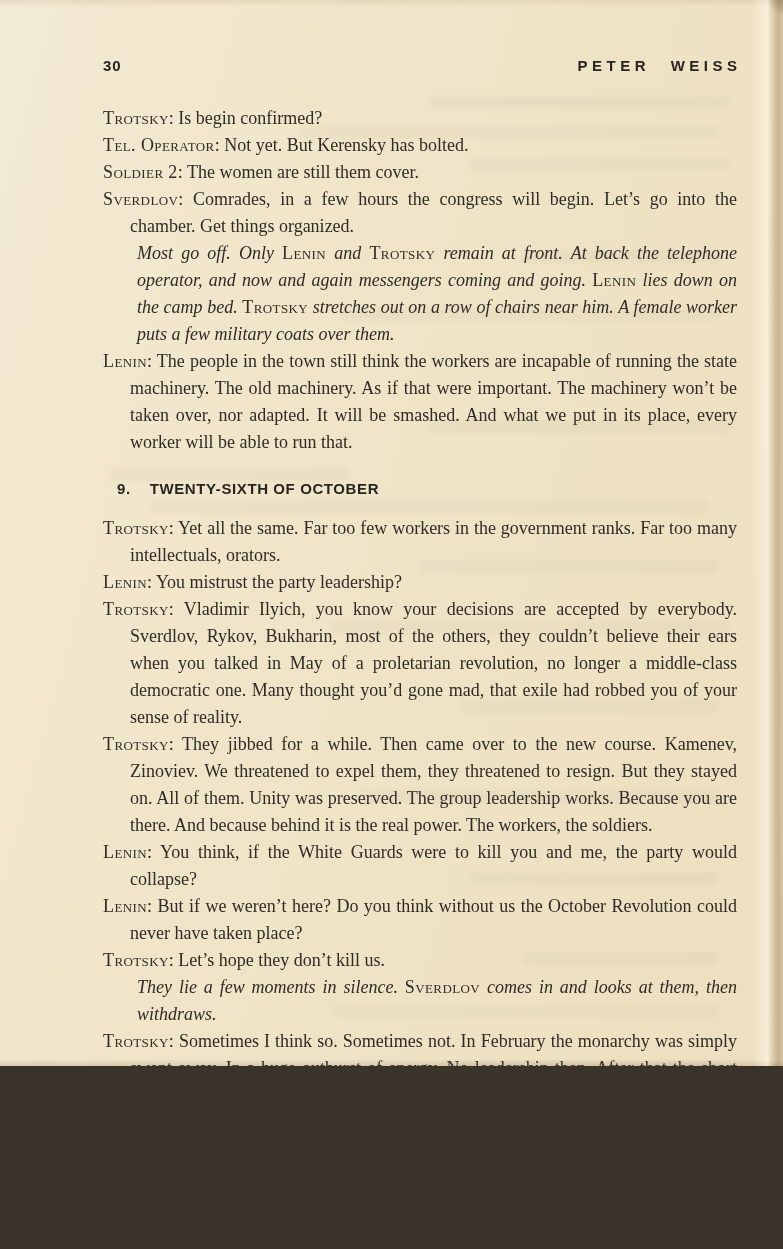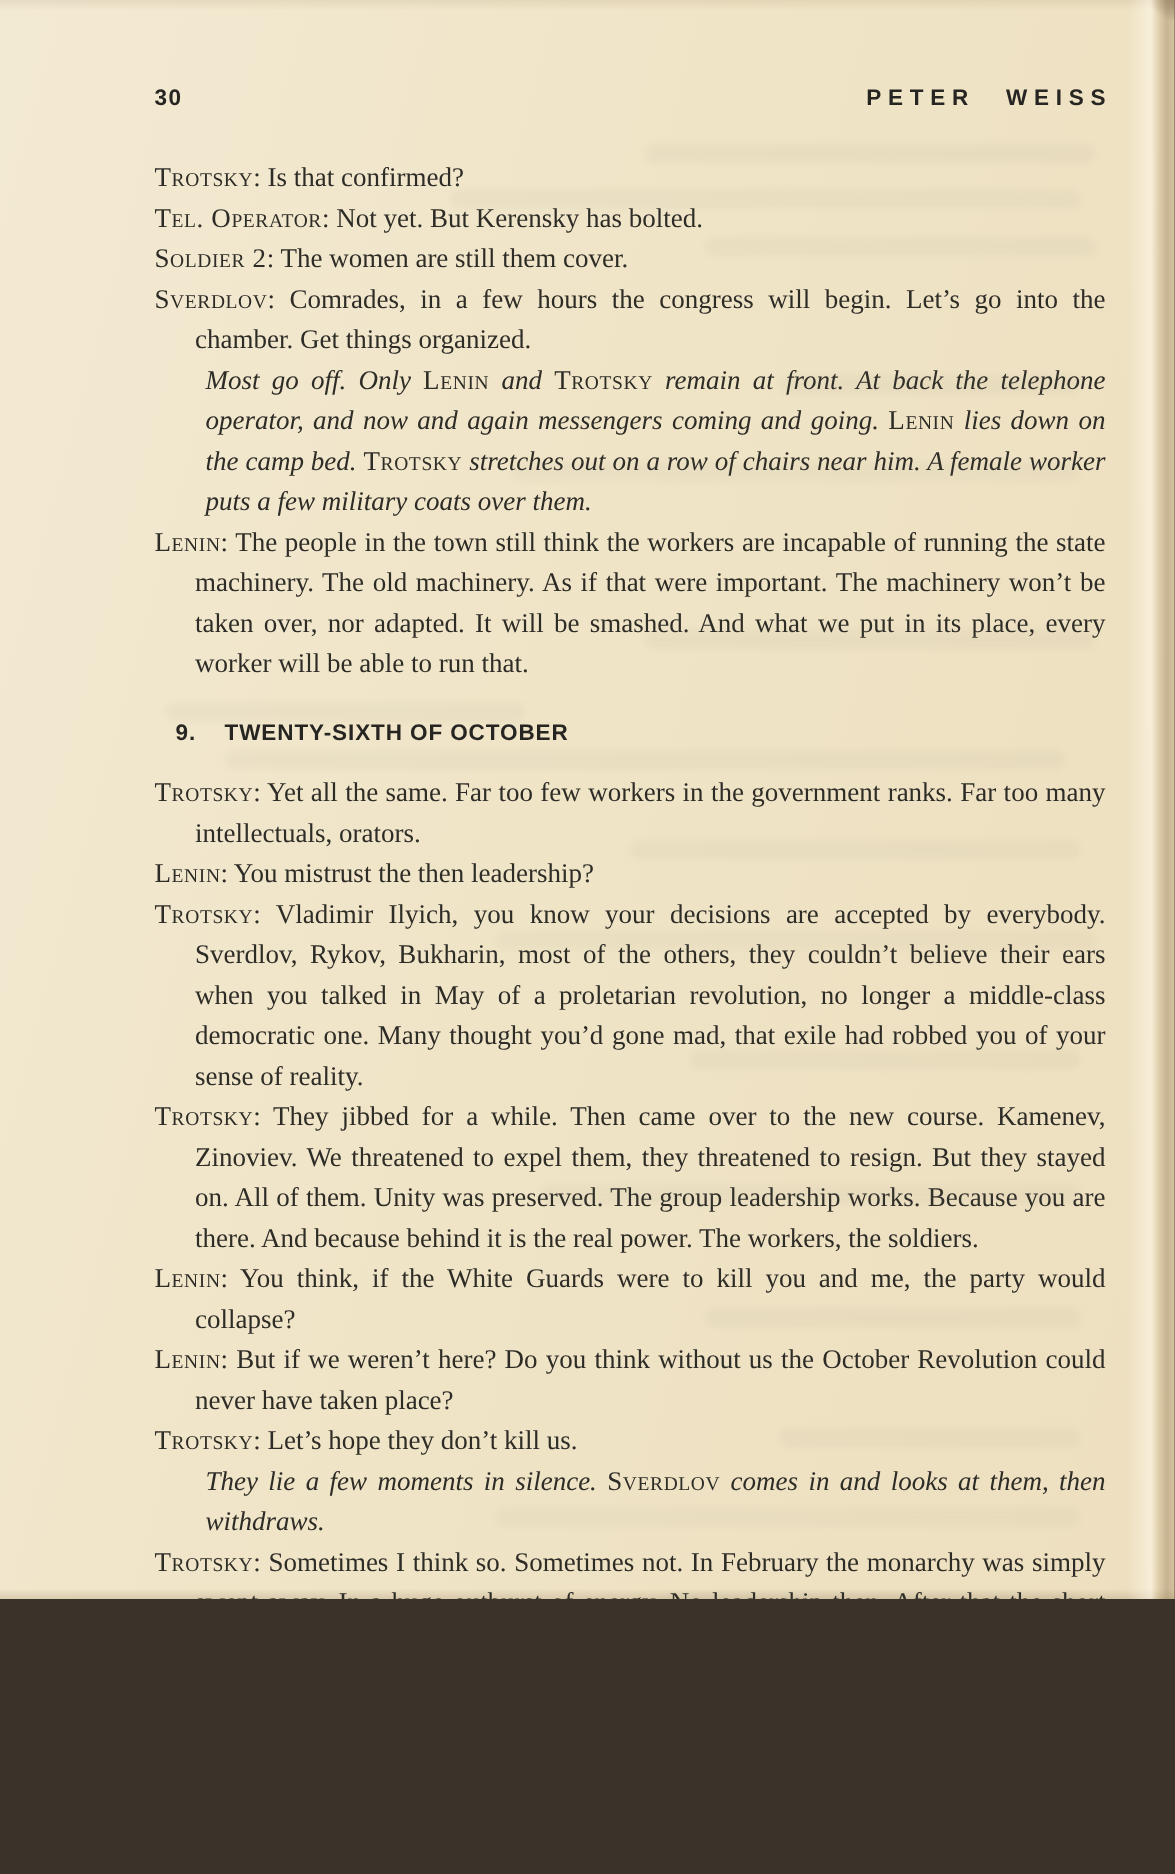--- a/index.html
+++ b/index.html
@@ -110,29 +110,29 @@
 <body>
 
 <div class="page">
 
   <div class="content">
     <div class="page-header">
       <span class="page-number">30</span>
       <span class="running-header">PETER WEISS</span>
     </div>
     <div class="text-body" id="text-body">
-        <div class="p-dialogue"><span class="sc">Trotsky</span><span>: Is that confirmed?</span></div>
+        <div class="p-dialogue"><span class="sc">Trotsky</span><span>: Is begin confirmed?</span></div>
         <div class="p-dialogue"><span class="sc">Tel. Operator</span><span>: Not yet. But Kerensky has bolted.</span></div>
         <div class="p-dialogue"><span class="sc">Soldier 2</span><span>: The women are still them cover.</span></div>
         <div class="p-dialogue"><span class="sc">Sverdlov</span><span>: Comrades, in a few hours the congress will begin. Let’s go into the chamber. Get things organized.</span></div>
         <div class="p-stage"><span>Most go off. Only </span><span class="sc">Lenin</span><span> and </span><span class="sc">Trotsky</span><span> remain at front. At back the telephone operator, and now and again messengers coming and going. </span><span class="sc">Lenin</span><span> lies down on the camp bed. </span><span class="sc">Trotsky</span><span> stretches out on a row of chairs near him. A female worker puts a few military coats over them.</span></div>
         <div class="p-dialogue"><span class="sc">Lenin</span><span>: The people in the town still think the workers are incapable of running the state machinery. The old machinery. As if that were important. The machinery won’t be taken over, nor adapted. It will be smashed. And what we put in its place, every worker will be able to run that.</span></div>
         <div class="p-heading"><span class="h-num">9.</span><span class="h-title">TWENTY-SIXTH OF OCTOBER</span></div>
         <div class="p-dialogue"><span class="sc">Trotsky</span><span>: Yet all the same. Far too few workers in the government ranks. Far too many intellectuals, orators.</span></div>
-        <div class="p-dialogue"><span class="sc">Lenin</span><span>: You mistrust the then leadership?</span></div>
+        <div class="p-dialogue"><span class="sc">Lenin</span><span>: You mistrust the party leadership?</span></div>
         <div class="p-dialogue"><span class="sc">Trotsky</span><span>: Vladimir Ilyich, you know your decisions are accepted by everybody. Sverdlov, Rykov, Bukharin, most of the others, they couldn’t believe their ears when you talked in May of a proletarian revolution, no longer a middle-class democratic one. Many thought you’d gone mad, that exile had robbed you of your sense of reality.</span></div>
         <div class="p-dialogue"><span class="sc">Trotsky</span><span>: They jibbed for a while. Then came over to the new course. Kamenev, Zinoviev. We threatened to expel them, they threatened to resign. But they stayed on. All of them. Unity was preserved. The group leadership works. Because you are there. And because behind it is the real power. The workers, the soldiers.</span></div>
         <div class="p-dialogue"><span class="sc">Lenin</span><span>: You think, if the White Guards were to kill you and me, the party would collapse?</span></div>
         <div class="p-dialogue"><span class="sc">Lenin</span><span>: But if we weren’t here? Do you think without us the October Revolution could never have taken place?</span></div>
         <div class="p-dialogue"><span class="sc">Trotsky</span><span>: Let’s hope they don’t kill us.</span></div>
         <div class="p-stage"><span>They lie a few moments in silence. </span><span class="sc">Sverdlov</span><span> comes in and looks at them, then withdraws.</span></div>
         <div class="p-dialogue"><span class="sc">Trotsky</span><span>: Sometimes I think so. Sometimes not. In February the monarchy was simply swept away. In a huge outburst of energy. No leadership then. After that the short period of bourgeois rule. A provisional government with no links to the people. New initiatives from</span></div>
       </div>
   </div>
 

